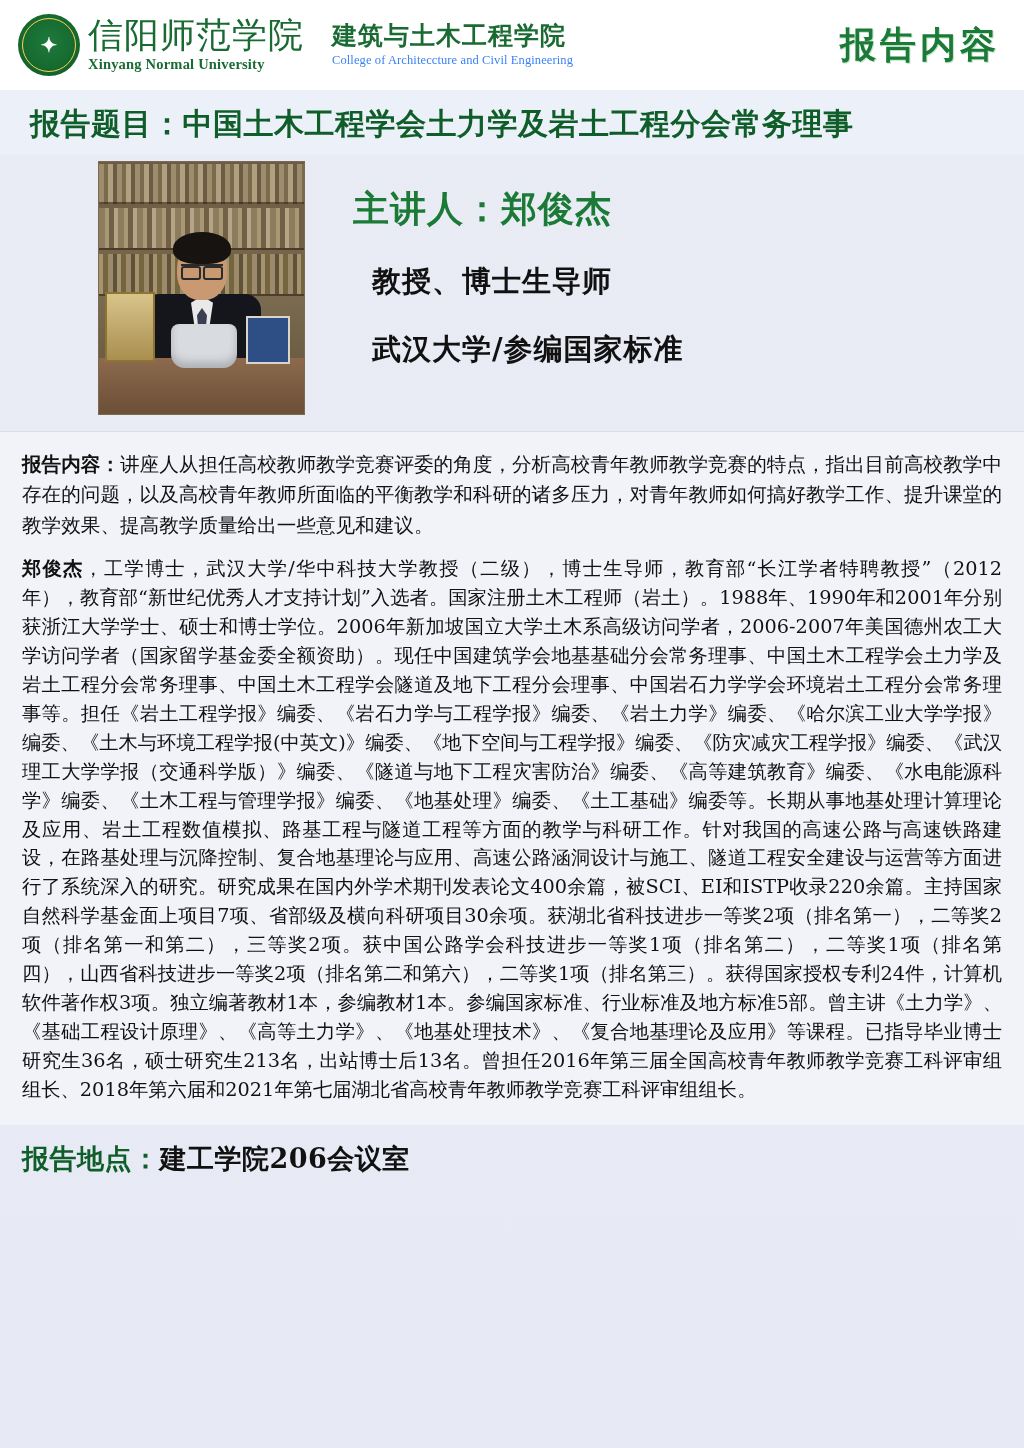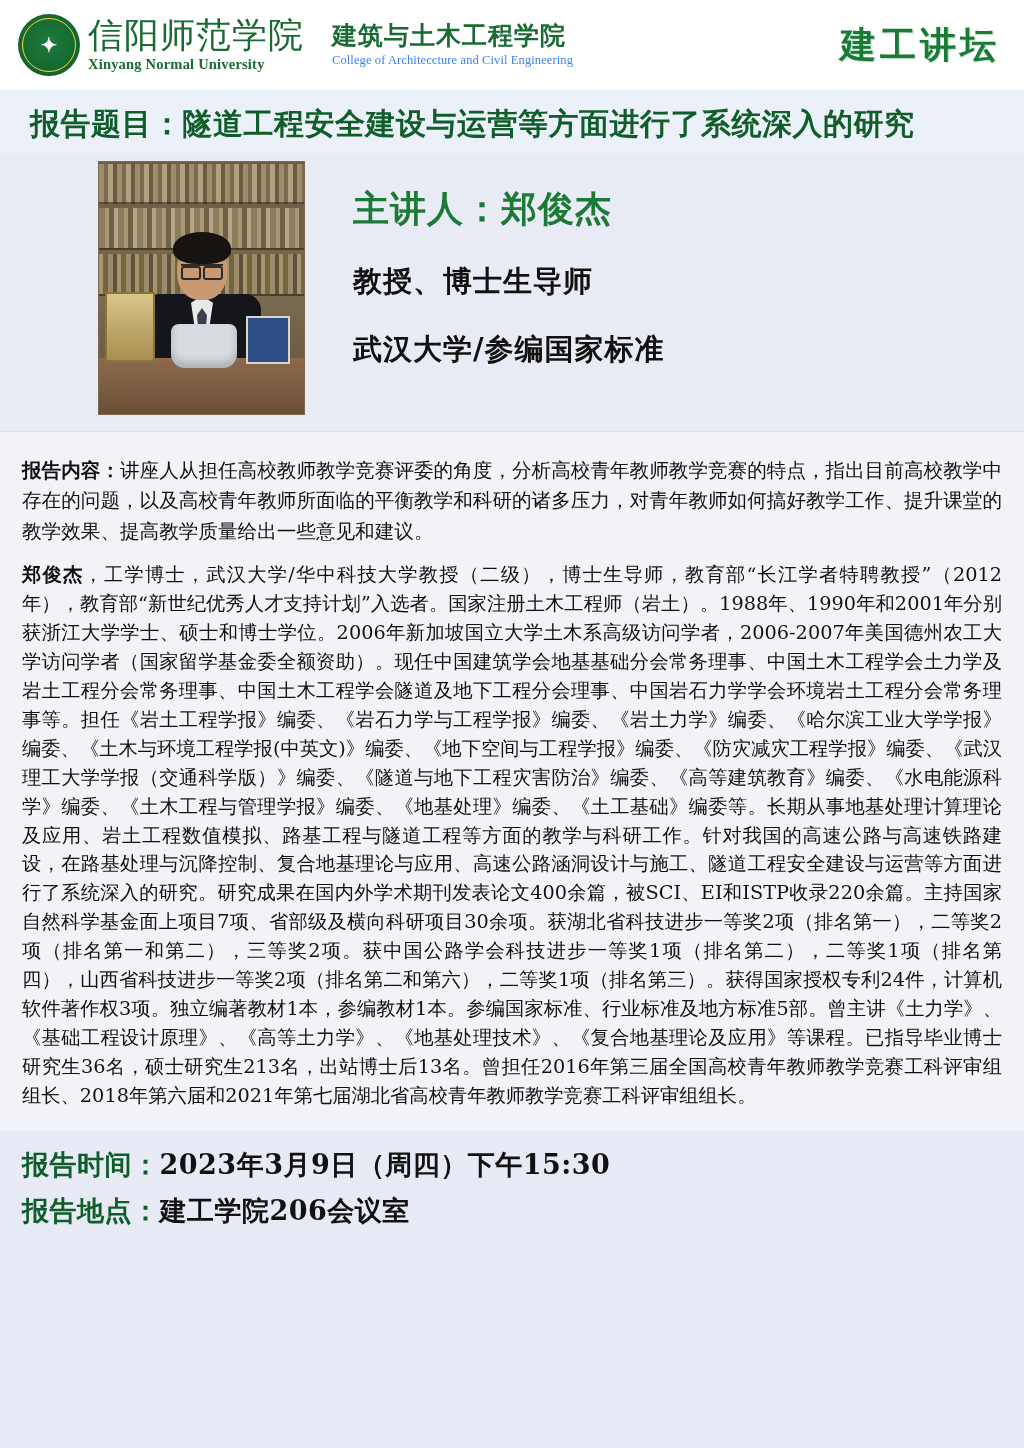--- a/index.html
+++ b/index.html
@@ -270,26 +270,27 @@
     color: #1a7a36;
     letter-spacing: 1px;
   }
   .speaker-role, .speaker-affil {
     font-family: "DejaVu Serif", "Liberation Serif", serif;
     font-weight: bold;
     font-size: 29px;
     color: #111111;
     margin-top: 28px;
     letter-spacing: 1px;
+    margin-left: 19px;
   }
 
   
   .body-wrap {
     background: #f1f3f9;
-    padding: 24px 22px 6px 22px;
+    padding: 18px 22px 6px 22px;
     border-top: 1px solid #d8dce8;
   }
   .para {
     font-family: "DejaVu Serif", "Liberation Serif", serif;
     font-size: 19.6px;
     line-height: 1.55;
     color: #111111;
     text-align: justify;
     margin: 0 0 14px 0;
     text-indent: 0;
@@ -332,26 +333,26 @@
       <span class="mark">✦</span>
     </div>
     <div class="uni-names">
       <div class="uni-cn">信阳师范学院</div>
       <div class="uni-en">Xinyang Normal University</div>
     </div>
     <div class="college">
       <div class="college-cn">建筑与土木工程学院</div>
       <div class="college-en">College of Architeccture and Civil Engineering</div>
     </div>
-    <div class="forum-title">建工讲坛</div>
+    <div class="forum-title">报告内容</div>
   </div>
 
   <div class="topic-band">
     <div class="topic-line">
-      <span class="topic-label">报告题目：</span><span>隧道工程安全建设与运营等方面进行了系统深入的研究</span>
+      <span class="topic-label">报告题目：</span><span>中国土木工程学会土力学及岩土工程分会常务理事</span>
     </div>
   </div>
 
   <div class="speaker-row">
     <div class="portrait">
       <div class="books b1"></div>
       <div class="shelf s1"></div>
       <div class="books b2"></div>
       <div class="shelf s2"></div>
       <div class="books b3"></div>
@@ -380,20 +381,17 @@
     <p class="para">
       <b class="abstract-label">报告内容：</b><span>讲座人从担任高校教师教学竞赛评委的角度，分析高校青年教师教学竞赛的特点，指出目前高校教学中存在的问题，以及高校青年教师所面临的平衡教学和科研的诸多压力，对青年教师如何搞好教学工作、提升课堂的教学效果、提高教学质量给出一些意见和建议。</span>
     </p>
     <p class="para bio">
       <b>郑俊杰</b><span>，工学博士，武汉大学/华中科技大学教授（二级），博士生导师，教育部“长江学者特聘教授”（2012年），教育部“新世纪优秀人才支持计划”入选者。国家注册土木工程师（岩土）。1988年、1990年和2001年分别获浙江大学学士、硕士和博士学位。2006年新加坡国立大学土木系高级访问学者，2006-2007年美国德州农工大学访问学者（国家留学基金委全额资助）。现任中国建筑学会地基基础分会常务理事、中国土木工程学会土力学及岩土工程分会常务理事、中国土木工程学会隧道及地下工程分会理事、中国岩石力学学会环境岩土工程分会常务理事等。担任《岩土工程学报》编委、《岩石力学与工程学报》编委、《岩土力学》编委、《哈尔滨工业大学学报》编委、《土木与环境工程学报(中英文)》编委、《地下空间与工程学报》编委、《防灾减灾工程学报》编委、《武汉理工大学学报（交通科学版）》编委、《隧道与地下工程灾害防治》编委、《高等建筑教育》编委、《水电能源科学》编委、《土木工程与管理学报》编委、《地基处理》编委、《土工基础》编委等。长期从事地基处理计算理论及应用、岩土工程数值模拟、路基工程与隧道工程等方面的教学与科研工作。针对我国的高速公路与高速铁路建设，在路基处理与沉降控制、复合地基理论与应用、高速公路涵洞设计与施工、隧道工程安全建设与运营等方面进行了系统深入的研究。研究成果在国内外学术期刊发表论文400余篇，被SCI、EI和ISTP收录220余篇。主持国家自然科学基金面上项目7项、省部级及横向科研项目30余项。获湖北省科技进步一等奖2项（排名第一），二等奖2项（排名第一和第二），三等奖2项。获中国公路学会科技进步一等奖1项（排名第二），二等奖1项（排名第四），山西省科技进步一等奖2项（排名第二和第六），二等奖1项（排名第三）。获得国家授权专利24件，计算机软件著作权3项。独立编著教材1本，参编教材1本。参编国家标准、行业标准及地方标准5部。曾主讲《土力学》、《基础工程设计原理》、《高等土力学》、《地基处理技术》、《复合地基理论及应用》等课程。已指导毕业博士研究生36名，硕士研究生213名，出站博士后13名。曾担任2016年第三届全国高校青年教师教学竞赛工科评审组组长、2018年第六届和2021年第七届湖北省高校青年教师教学竞赛工科评审组组长。</span>
     </p>
   </div>
 
   <div class="footer">
     <div class="footer-line">
-      <span class="footer-label">报告时间：</span><span>2023年3月9日（周四）下午15:30</span>
-    </div>
-    <div class="footer-line">
       <span class="footer-label">报告地点：</span><span>建工学院206会议室</span>
     </div>
   </div>
 
 </div>
 
 </body></html>

